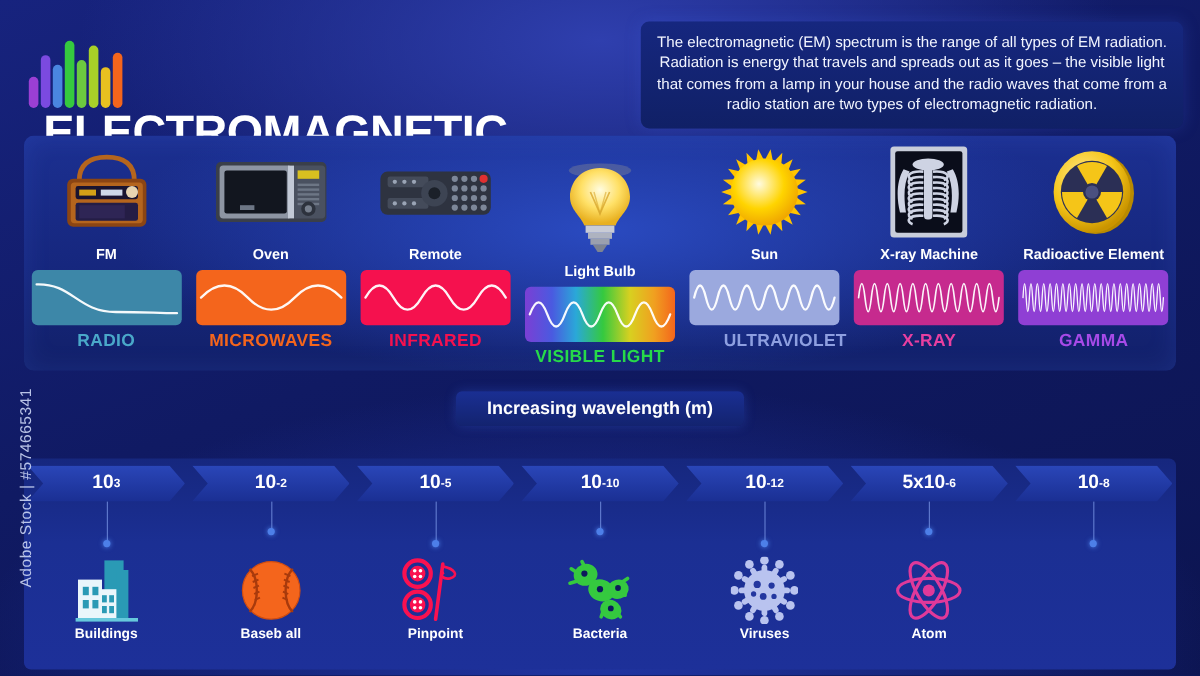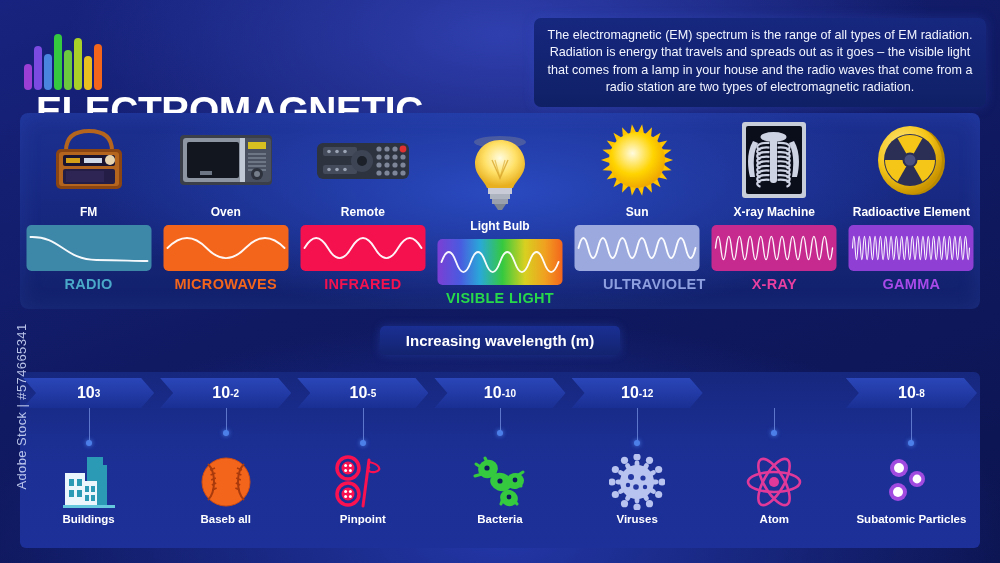--- a/index.html
+++ b/index.html
@@ -71,21 +71,21 @@
   
   .wl-banner {
     position:absolute; left:380px; top:326px; width:240px; height:29px;
     background:linear-gradient(180deg,#1a2f93 0%,#13236f 100%);
     border-radius:5px; display:flex; align-items:center; justify-content:center;
     color:#ffffff; font-size:15px; font-weight:bold;
     box-shadow:0 0 10px rgba(60,100,230,0.3);
   }
   
   .scale-panel {
-    position:absolute; left:20px; top:372px; width:960px; height:176px;
+    position:absolute; left:20px; top:382px; width:960px; height:176px;
     border-radius:6px;
     background:linear-gradient(180deg,#16277e 0%,#1b2f93 40%,#1d3099 100%);
   }
   .chev {
     position:absolute; top:6px; height:30px;
     background:linear-gradient(180deg,#2a46b8 0%,#1a2f93 100%);
     clip-path:polygon(0 0, calc(100% - 13px) 0, 100% 50%, calc(100% - 13px) 100%, 0 100%, 13px 50%);
     display:flex; align-items:center; justify-content:center;
     color:#ffffff; font-size:16px; font-weight:bold;
   }
@@ -529,20 +529,21 @@
         <circle cx="22" cy="23" r="3"></circle>
               <circle cx="34" cy="24" r="2.6"></circle>
         <circle cx="27" cy="33" r="2.8"></circle>
               <circle cx="36" cy="33" r="2.2"></circle>
               <circle cx="19" cy="31" r="2.2"></circle>
       </g>
           </svg>
         </div>
         <div class="sc-label">Viruses</div>
       </div>
+      <div class="chev" style="left: 688.714px; width: 131.143px;">5x10<sup>-6</sup></div>
       <div class="connector" style="left: 754.286px; height: 24px;"></div>
       <div class="conn-dot" style="left: 751.286px; top: 58px;"></div>
       <div class="col" style="left: 685.714px; width: 137.143px; height: 176px;">
         <div class="sc-icon">
           <svg width="60" height="58" viewBox="0 0 60 58">
       <g fill="none" stroke="#e0399a" stroke-width="2.6">
         <ellipse cx="30" cy="29" rx="26" ry="10"></ellipse>
         <ellipse cx="30" cy="29" rx="26" ry="10" transform="rotate(60 30 29)"></ellipse>
         <ellipse cx="30" cy="29" rx="26" ry="10" transform="rotate(-60 30 29)"></ellipse>
       </g>
@@ -550,33 +551,16 @@
       <g fill="#e0399a">
               <circle cx="30" cy="29" r="3.4"></circle>
             </g>
           </svg>
         </div>
         <div class="sc-label">Atom</div>
       </div>
       <div class="chev" style="left: 825.857px; width: 131.143px;">10<sup>-8</sup></div>
       <div class="connector" style="left: 891.429px; height: 34px;"></div>
       <div class="conn-dot" style="left: 888.429px; top: 68px;"></div>
-      <div class="col" style="left: 822.857px; width: 137.143px; height: 176px;">
-        <div class="sc-icon">
-          <svg width="56" height="56" viewBox="0 0 56 56">
-      <g fill="#a04ae0">
-        <circle cx="16" cy="14" r="9"></circle>
-              <circle cx="34" cy="25" r="8"></circle>
-              <circle cx="15" cy="38" r="9"></circle>
-      </g>
-      <g fill="#ffffff">
-        <circle cx="16" cy="14" r="5"></circle>
-              <circle cx="34" cy="25" r="4.4"></circle>
-              <circle cx="15" cy="38" r="5"></circle>
-      </g>
-          </svg>
-        </div>
-        <div class="sc-label">Subatomic Particles</div>
-      </div>
     </div>
 
   <div class="wm">Adobe Stock | #574665341</div>
 </div>
 
 </body></html>

